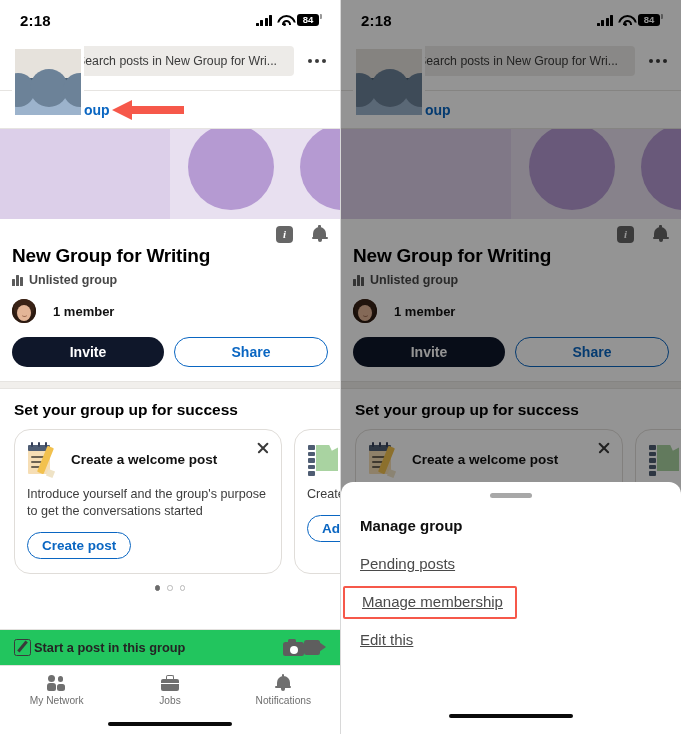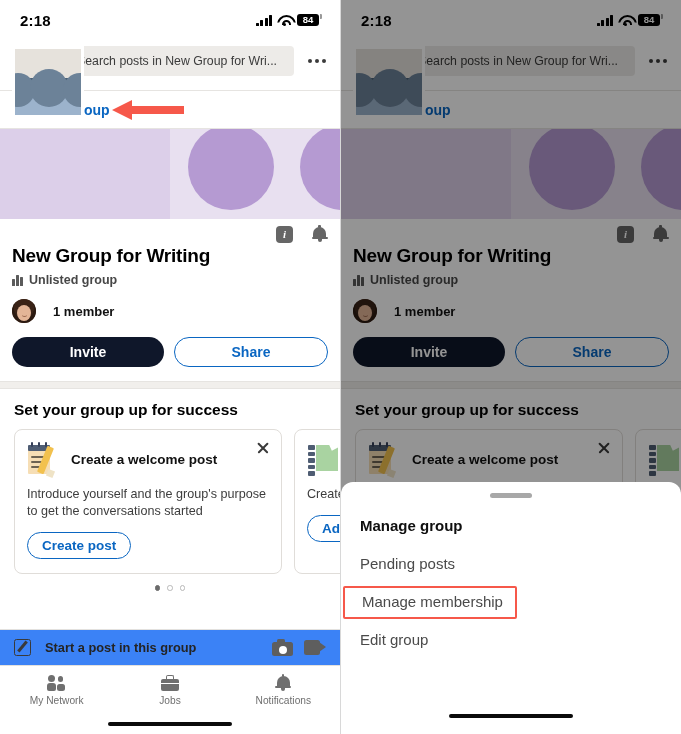--- a/index.html
+++ b/index.html
@@ -158,21 +158,21 @@
   .btn.primary { background:#0f172a; color:#fff; }
   .btn.secondary { background:#fff; color:#0a66c2; border:1.4px solid #0a66c2; }
 
   .divider { height:8px; background:#f1efec; border-top:1px solid #e6e4e1; border-bottom:1px solid #e6e4e1; }
 
   
   .successwrap { padding: 12px 0 0; }
   .successtitle { font-size:15.5px; font-weight:bold; color:#000; padding: 0 14px 10px; }
   .cards { display:flex; gap:12px; padding: 0 14px; }
   .card {
-    background:#fff; border:1px solid #e0ddd9; border-radius:8px;
+    background:#fff; border:1px solid #e0ddd9; border-radius:16px;
     padding: 12px 12px 14px; position:relative;
   }
   .card.first { flex: 0 0 268px; }
   .card.second { flex: 0 0 268px; }
   .cardhead { display:flex; align-items:center; gap:10px; }
   .cardicon { width:34px; height:34px; flex:0 0 34px; position:relative; }
 
   
   .memo .pad { position:absolute; left:1px; top:5px; width:22px; height:27px; background:#f6deb5; border-radius:1px; }
   .memo .topbar { position:absolute; left:1px; top:3px; width:22px; height:6px; background:#4f5d73; border-radius:1px; }
@@ -210,22 +210,22 @@
     height:27px; padding: 0 14px; border-radius:14px; border:1.3px solid #0a66c2;
     color:#0a66c2; font-size:13.5px; font-weight:bold; cursor:pointer; background:#fff;
   }
   .dotsnav { display:flex; justify-content:center; gap:7px; padding: 11px 0 10px; }
   .dotsnav i { width:5.5px; height:5.5px; border-radius:50%; background:#fff; border:1.2px solid #b9b9b9; display:block; }
   .dotsnav i.on { background:#6b6b6b; border-color:#6b6b6b; }
 
   
   .composer {
     position:absolute; left:0; right:0; bottom:69px; height:36px;
-    border-top:1px solid #e3e1de; background:#3b82f6;
-    display:flex; align-items:center; padding: 0 14px; gap:11px;
+    border-top:1px solid #e3e1de; background:#22c55e;
+    display:flex; align-items:center; padding: 0 14px; 
   }
   .composericon { width:20px; height:20px; position:relative; flex:0 0 20px; }
   .composericon .box { position:absolute; left:0; top:1px; width:17px; height:17px; border:1.6px solid #3a3a3a; border-radius:2.5px; }
   .composericon .pen { position:absolute; left:7px; top:2px; width:3px; height:13px; background:#3a3a3a; transform: rotate(40deg); }
   .composertext { font-size:12.8px; font-weight:bold; color:#242424; flex:1; }
   .camicon { width:21px; height:17px; position:relative; flex:0 0 21px; cursor:pointer; }
   .camicon .bdy { position:absolute; left:0; top:3px; width:21px; height:14px; background:#5e5e5e; border-radius:2.5px; }
   .camicon .bump{ position:absolute; left:5px; top:0; width:8px; height:4px; background:#5e5e5e; border-radius:1.5px 1.5px 0 0; }
   .camicon .lens{ position:absolute; left:6.5px; top:6.5px; width:8px; height:8px; border-radius:50%; background:#fff; }
   .vidicon { width:22px; height:15px; position:relative; flex:0 0 22px; cursor:pointer; }
@@ -272,21 +272,21 @@
   .homebar { width:124px; height:4.5px; background:#0a0a0a; border-radius:3px; }
 
   
   .dim { position:absolute; inset:0; background:rgba(0,0,0,.42); }
   .sheet {
     position:absolute; left:0; right:0; bottom:0; height:252px;
     background:#fff; border-radius:12px 12px 0 0;
   }
   .grabber { width:42px; height:5px; background:#a8a8a8; border-radius:3px; margin: 11px auto 0; }
   .sheettitle { font-size:15px; font-weight:bold; color:#0f0f0f; padding: 19px 19px 0; }
-  .sheetitem { font-size:15px; color:#4a4a4a; padding: 0 19px; margin-top:21px; cursor:pointer; }
+  .sheetitem { font-size:15px; color:#4a4a4a; padding: 0 19px; margin-top:21px; cursor:pointer;text-decoration:underline; }
   .sheetitem.boxed { margin-left:2px; }
   .boxwrap { position:relative; margin: 21px 0 0; }
   .boxwrap .hl {
     position:absolute; left:2px; top:-7px; width:174px; height:33px;
     border:2.6px solid #f6584a; border-radius:2px; pointer-events:none;
   }
   .boxwrap .sheetitem { margin-top:16px; }
   .sheet .homebar-wrap { position:absolute; left:0; right:0; bottom:8px; }
 </style>
 </head>
@@ -622,21 +622,21 @@
     <div class="dim"></div>
 
     <div class="sheet">
       <div class="grabber"></div>
       <div class="sheettitle">Manage group</div>
       <div class="sheetitem">Pending posts</div>
       <div class="boxwrap">
         <div class="hl"></div>
         <div class="sheetitem boxed">Manage membership</div>
       </div>
-      <div class="sheetitem">Edit group</div>
+      <div class="sheetitem">Edit this</div>
       <div class="homebar-wrap">
         <div class="homebar"></div>
       </div>
     </div>
 
   </div>
 
 </div>
 
 </body></html>

